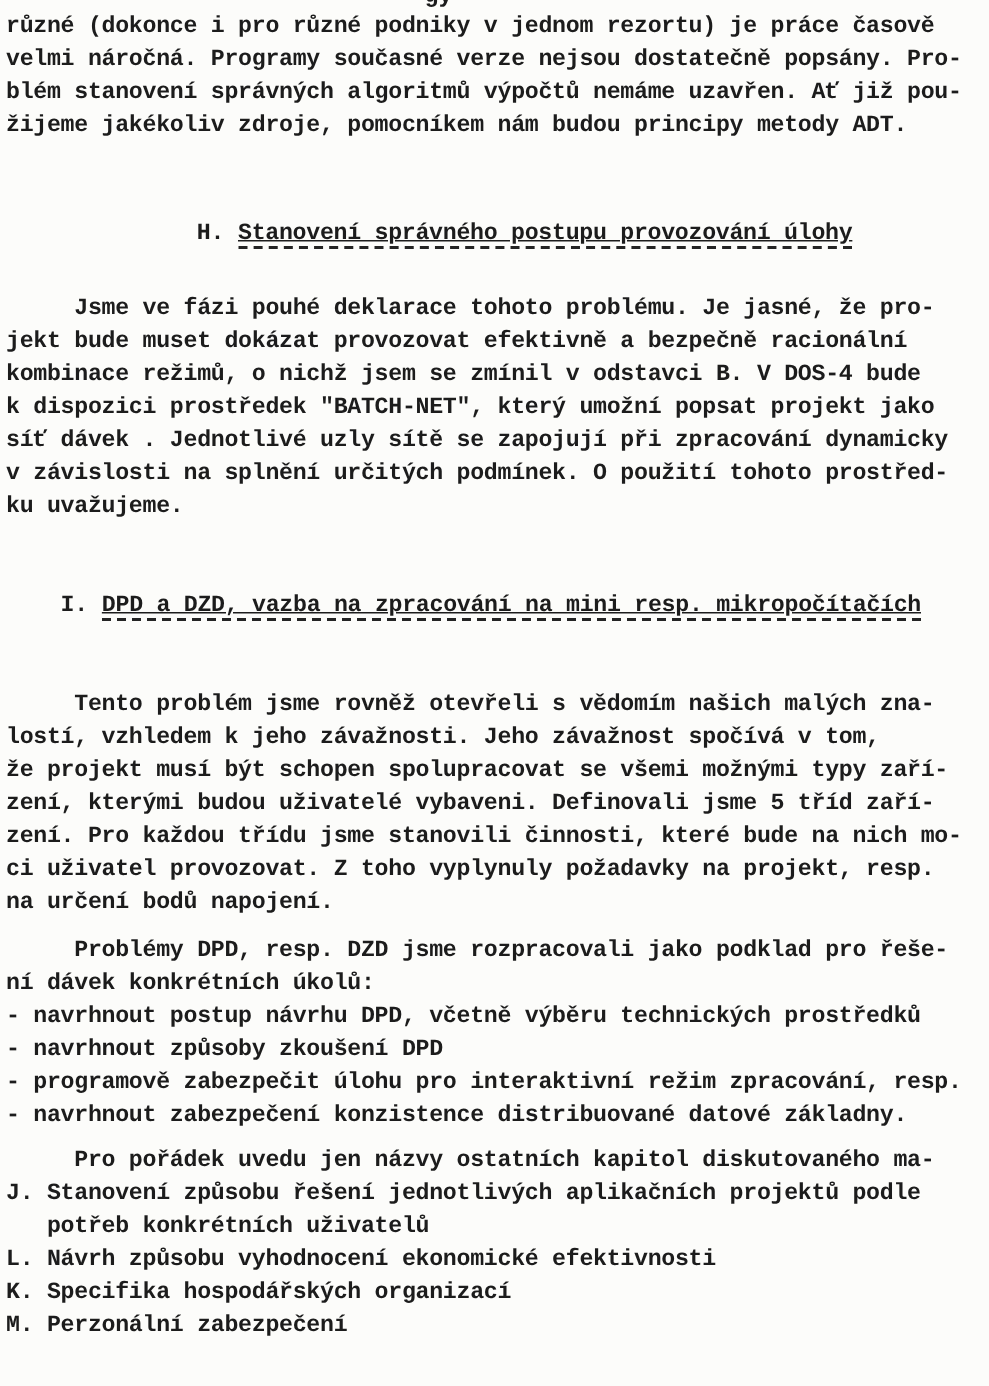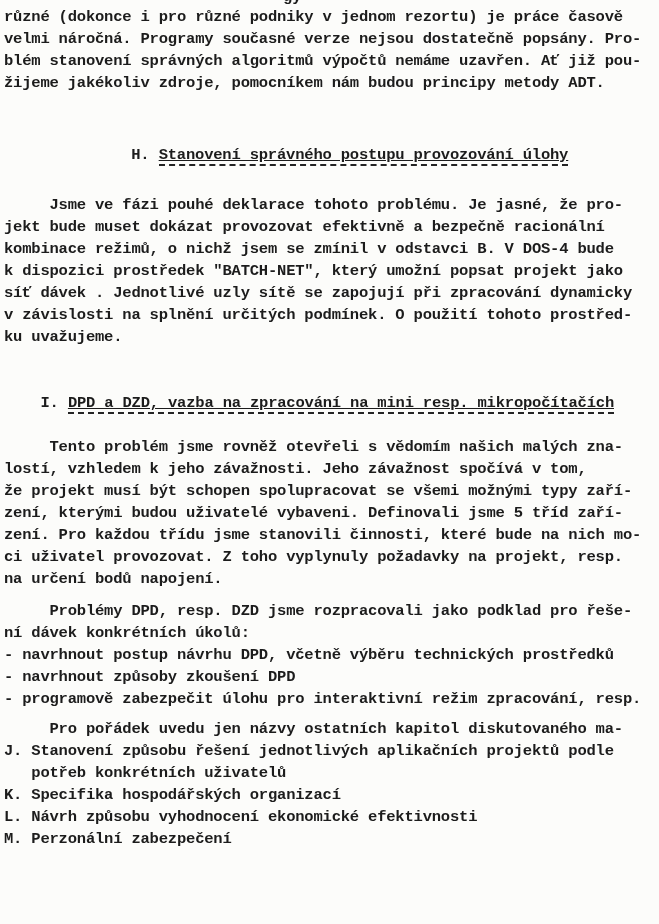--- a/index.html
+++ b/index.html
@@ -37,21 +37,21 @@
     position: absolute;
     left: 283px;
     top: -14px;
     font-size: 15.5px;
     line-height: 22px;
   }
   .block-intro   { margin-top: 0; }
   .heading-h     { margin-top: 28px; text-align: center; }
   .block-para-h  { margin-top: 6px; }
   .heading-i     { margin-top: 22px; }
-  .block-para-i1 { margin-top: 0; }
+  .block-para-i1 { margin-top: 22px; }
   .block-para-i2 { margin-top: 10px; }
   .block-closing { margin-top: 8px; }
 </style>
 </head>
 <body>
 
 <div class="page">
 
   <span class="fragment">gy</span>
 
@@ -89,25 +89,26 @@
     <div class="ln">ci uživatel provozovat. Z toho vyplynuly požadavky na projekt, resp.</div>
     <div class="ln">na určení bodů napojení.</div>
   </section>
 
   <section class="block-para-i2">
     <div class="ln">     Problémy DPD, resp. DZD jsme rozpracovali jako podklad pro řeše-</div>
     <div class="ln">ní dávek konkrétních úkolů:</div>
     <div class="ln">- navrhnout postup návrhu DPD, včetně výběru technických prostředků</div>
     <div class="ln">- navrhnout způsoby zkoušení DPD</div>
     <div class="ln">- programově zabezpečit úlohu pro interaktivní režim zpracování, resp.</div>
+    <div class="ln">- navrhnout zabezpečení konzistence distribuované datové základny.</div>
   </section>
 
   <section class="block-closing">
     <div class="ln">     Pro pořádek uvedu jen názvy ostatních kapitol diskutovaného ma-</div>
     <div class="ln">J. Stanovení způsobu řešení jednotlivých aplikačních projektů podle</div>
     <div class="ln">   potřeb konkrétních uživatelů</div>
+    <div class="ln">L. Návrh způsobu vyhodnocení ekonomické efektivnosti</div>
     <div class="ln">K. Specifika hospodářských organizací</div>
-    <div class="ln">L. Návrh způsobu vyhodnocení ekonomické efektivnosti</div>
     <div class="ln">M. Perzonální zabezpečení</div>
 
   </section>
 
 </div>
 
 </body></html>

